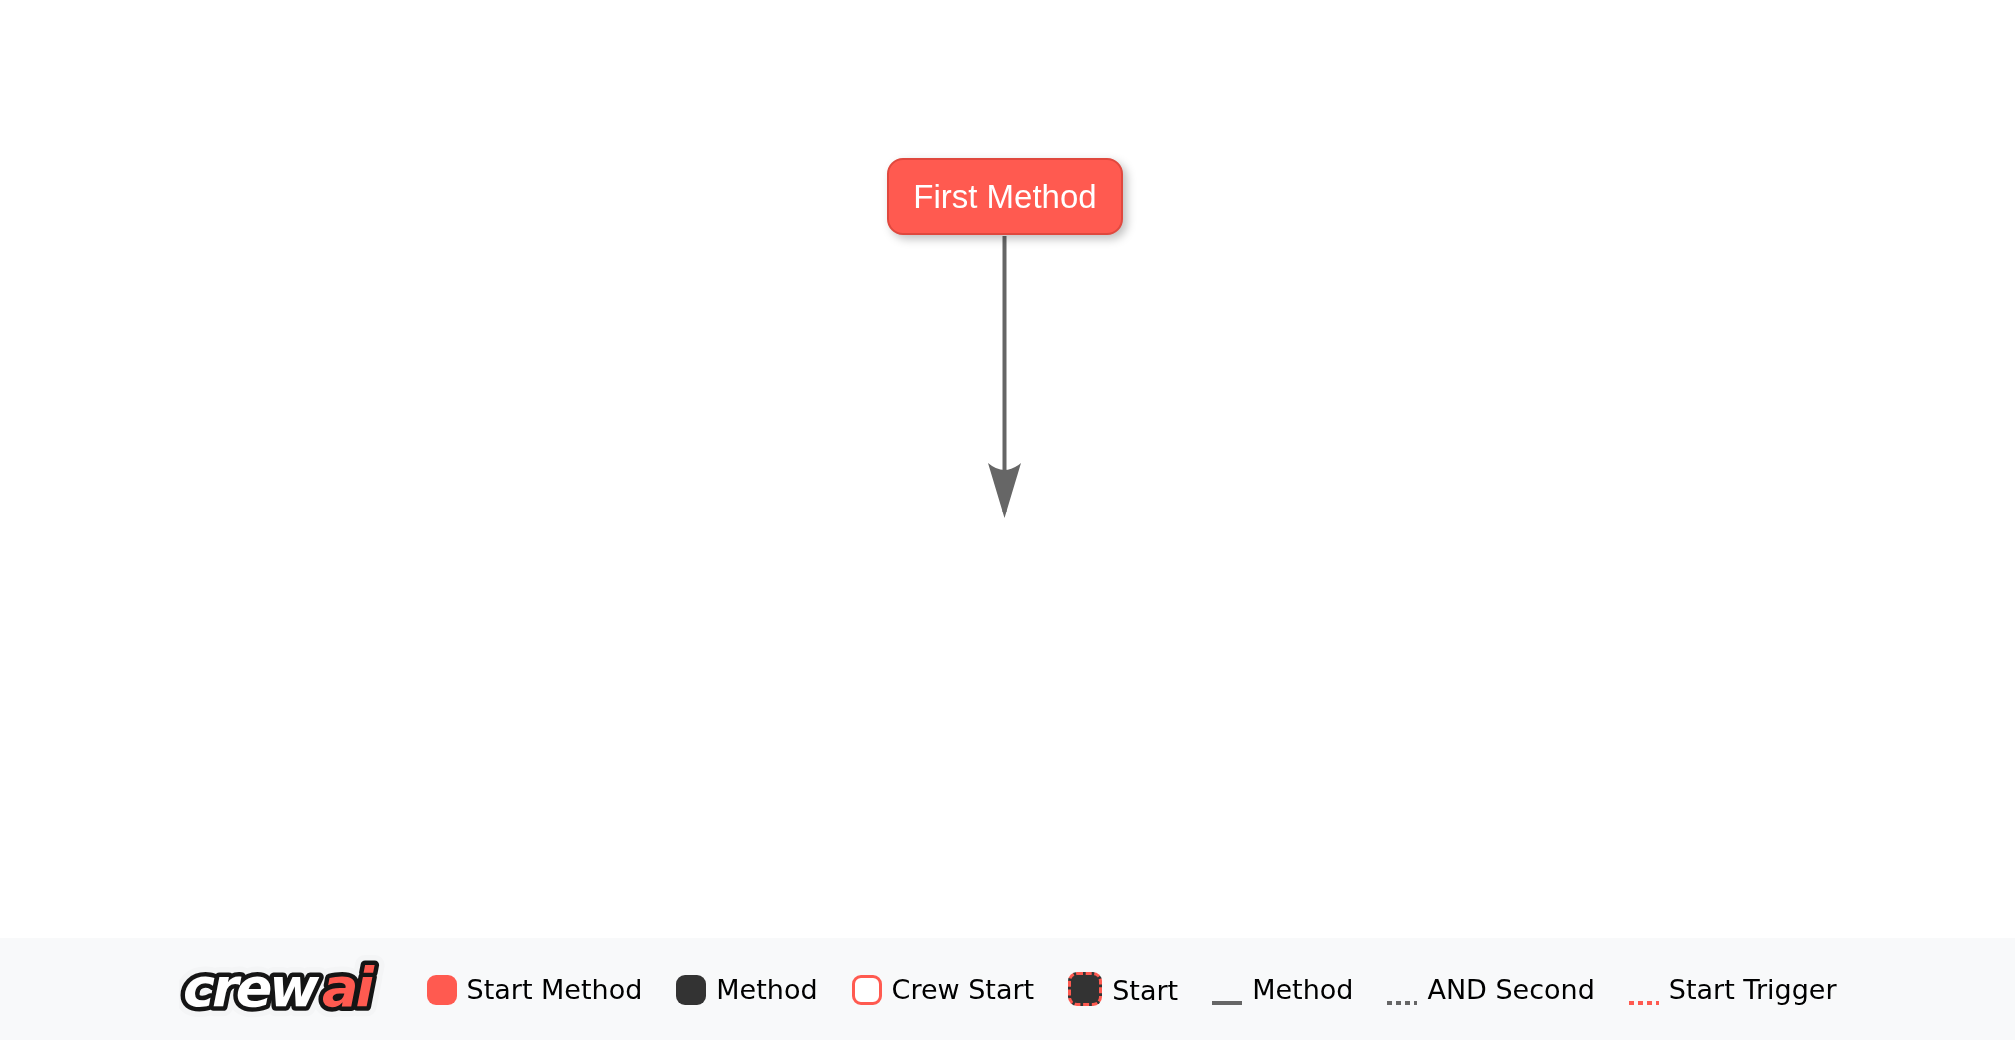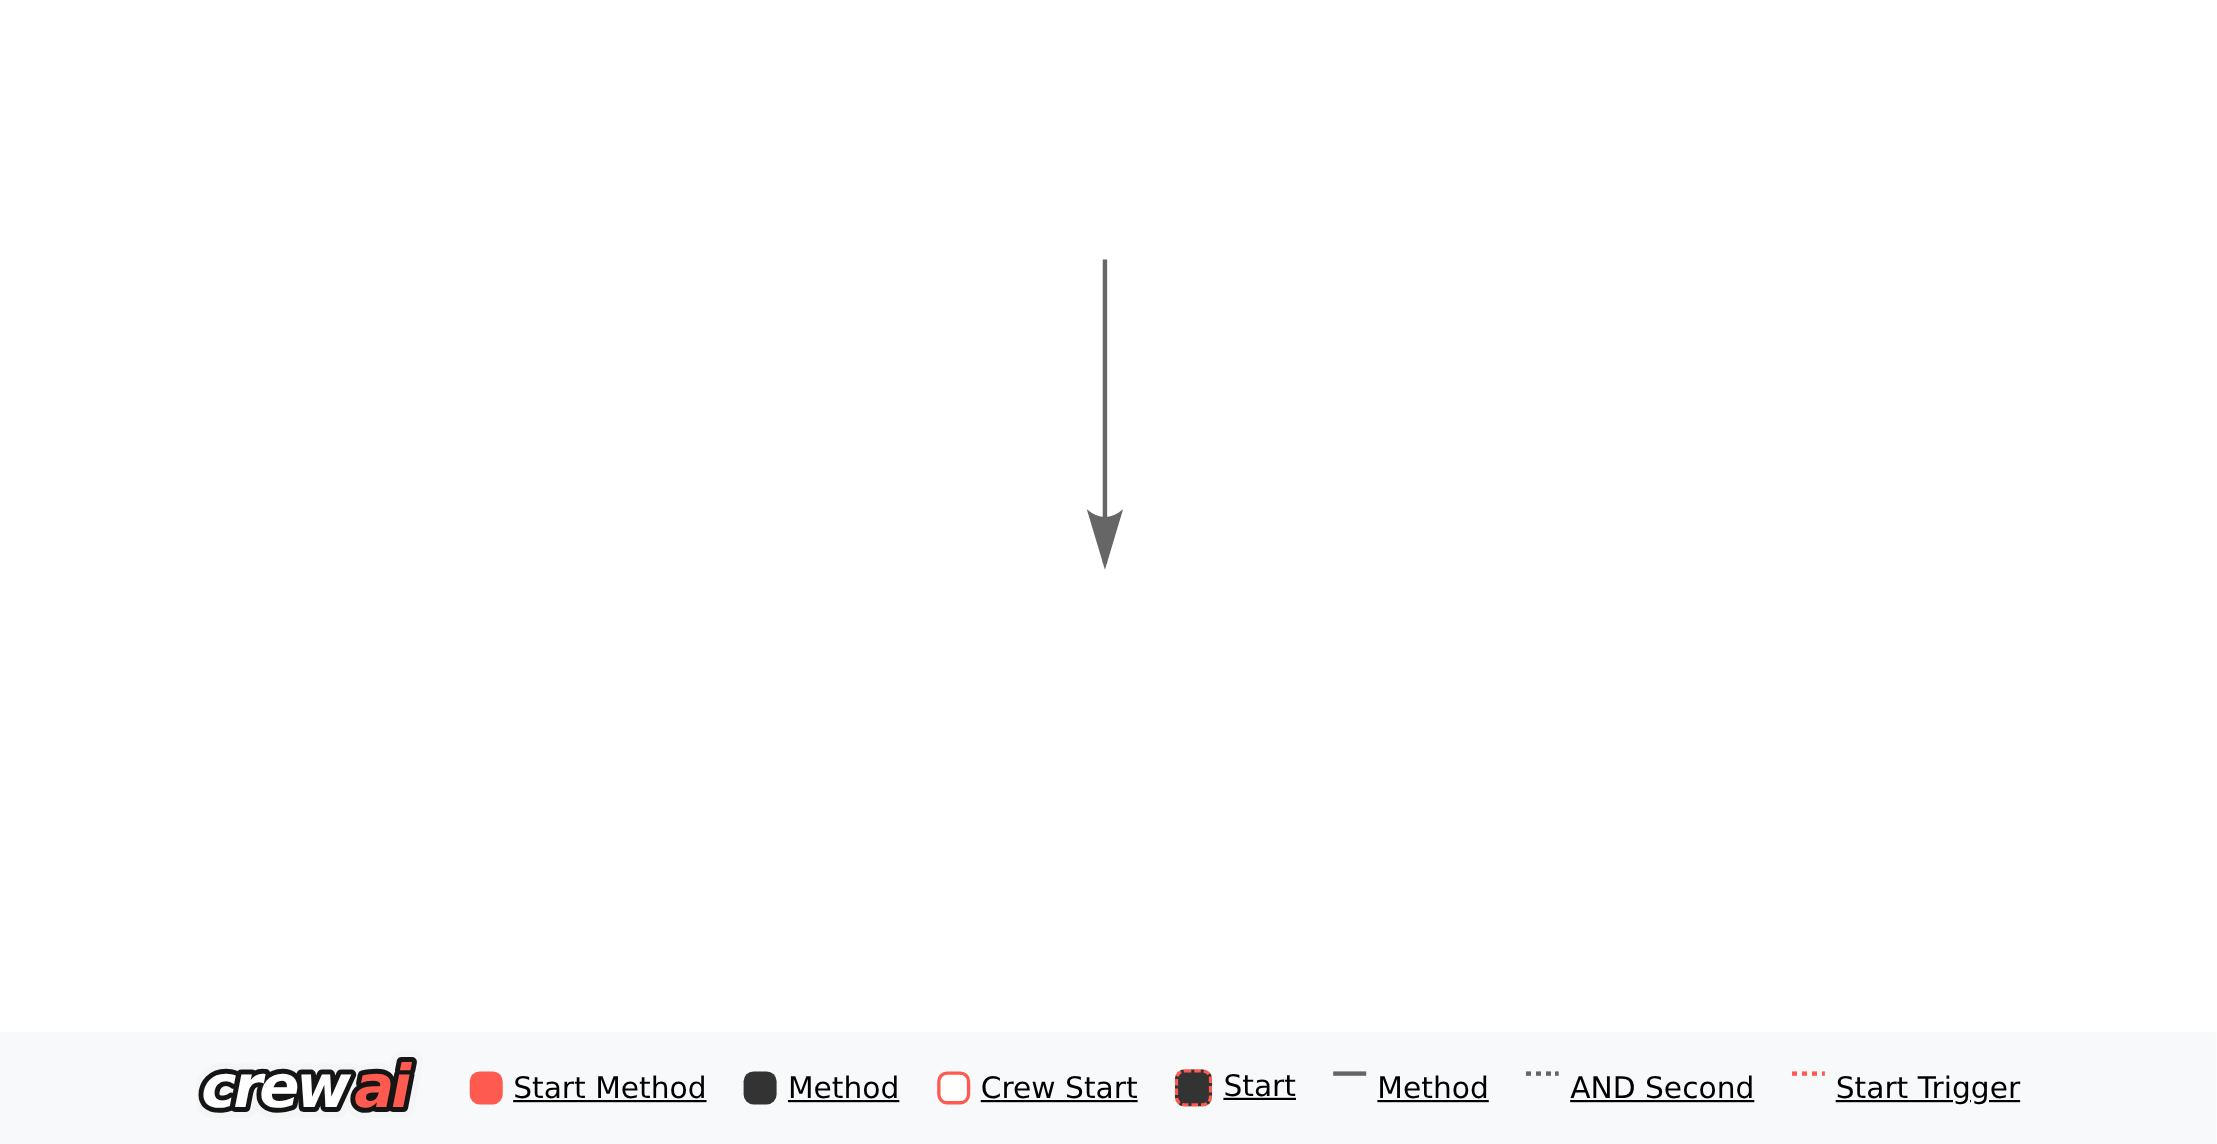--- a/index.html
+++ b/index.html
@@ -59,24 +59,23 @@
     display: flex;
     align-items: center;
     justify-content: center;
     gap: 34px;
     font-family: "DejaVu Sans", sans-serif;
     font-size: 27px;
     color: #000000;
   }
   .legend-item {
     display: flex;
-    align-items: flex-start;
+    align-items: flex-end;
     gap: 10px;
     white-space: nowrap;
-    text-decoration: underline;
   }
   .swatch {
     display: inline-block;
     box-sizing: border-box;
     width: 30px; height: 30px;
     border-radius: 9px;
   }
   .swatch.start   { background: #FF5A50; }
   .swatch.method  { background: #333333; }
   .swatch.crew    { background: #ffffff; border: 3px solid #FF5A50; }
@@ -106,20 +105,23 @@
 
 <div class="canvas">
 
   <svg class="edge-layer">
     <g>
       <line x1="1004.5" y1="236" x2="1004.5" y2="512" stroke="#666666" stroke-width="4"></line>
       <path d="M 1004.5 518 L 988 463 Q 1004.5 477 1021 463 Z" fill="#666666"></path>
     </g>
   </svg>
 
+  <div class="flow-node node-start">
+    <span>First Method</span>
+  </div>
 
 
 </div>
 
 <div class="legend-bar">
 
   <svg class="logo-svg" width="214" height="68" viewBox="0 0 214 68">
     <text class="logo-halo" x="4" y="51">crew</text>
     <text class="logo-halo" x="143" y="51">ai</text>
     <text class="logo-crew" x="4" y="51">crew</text>

